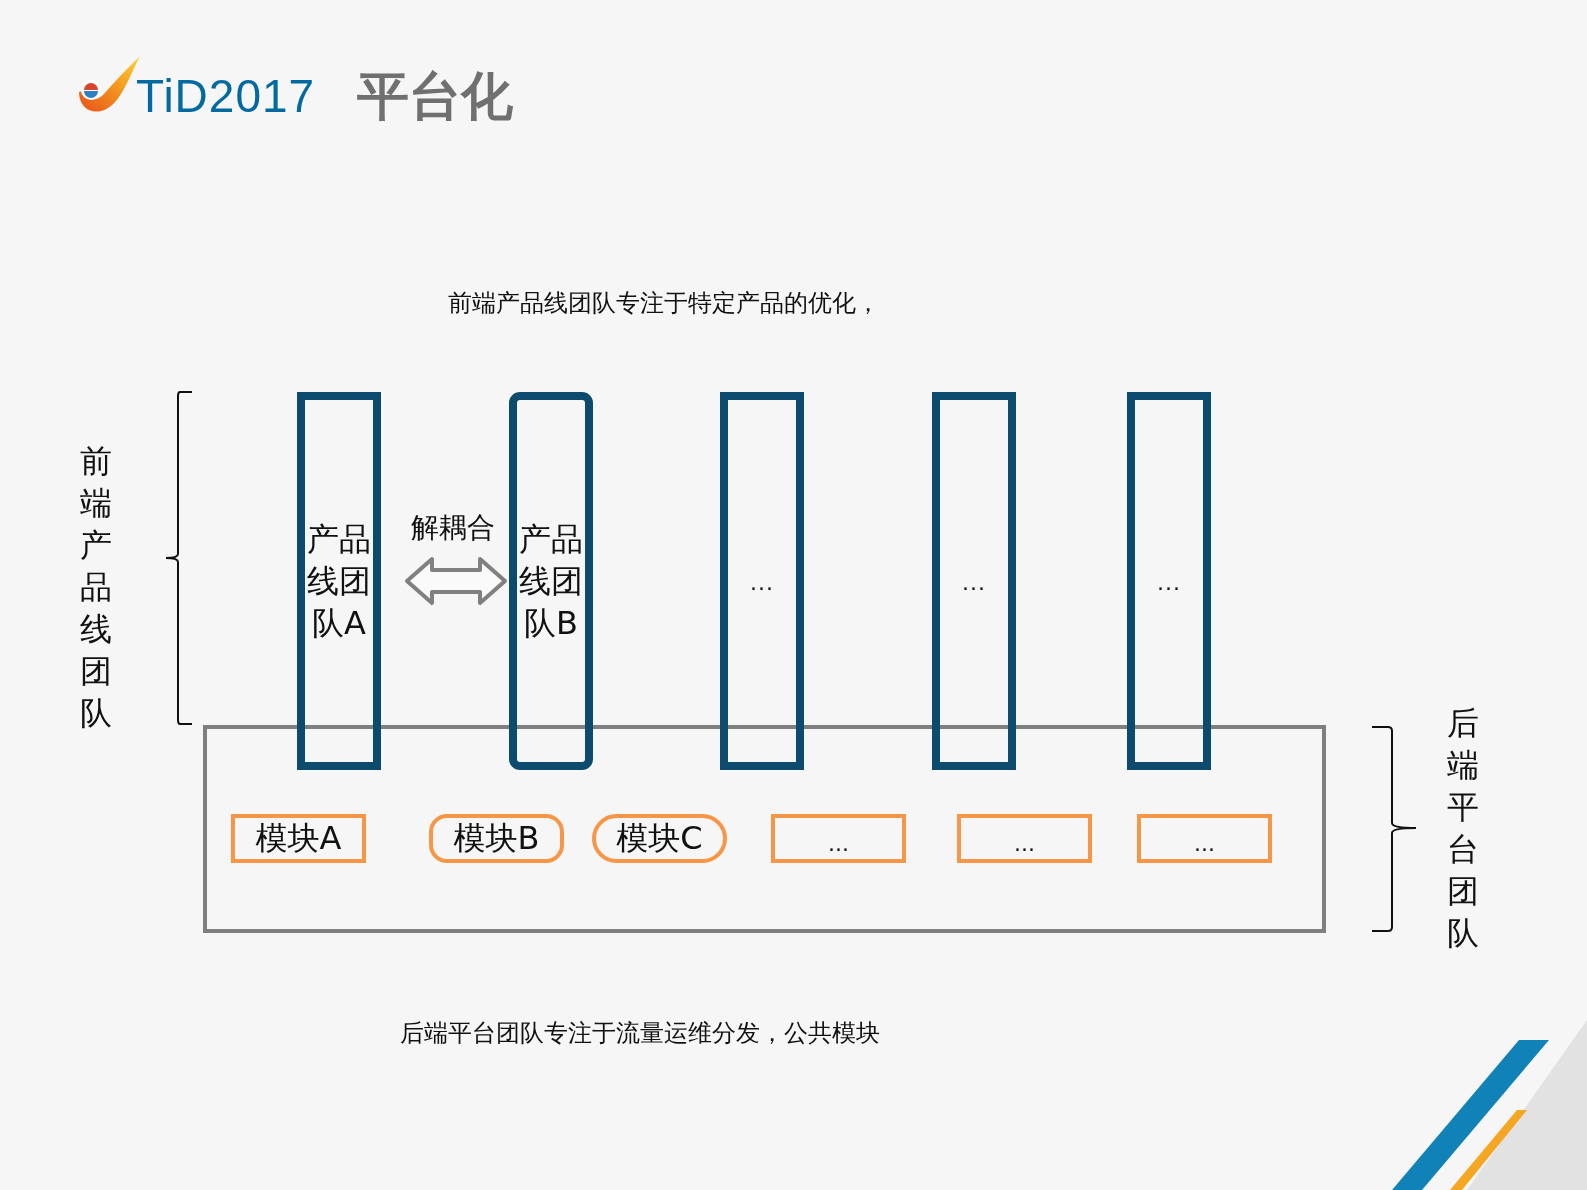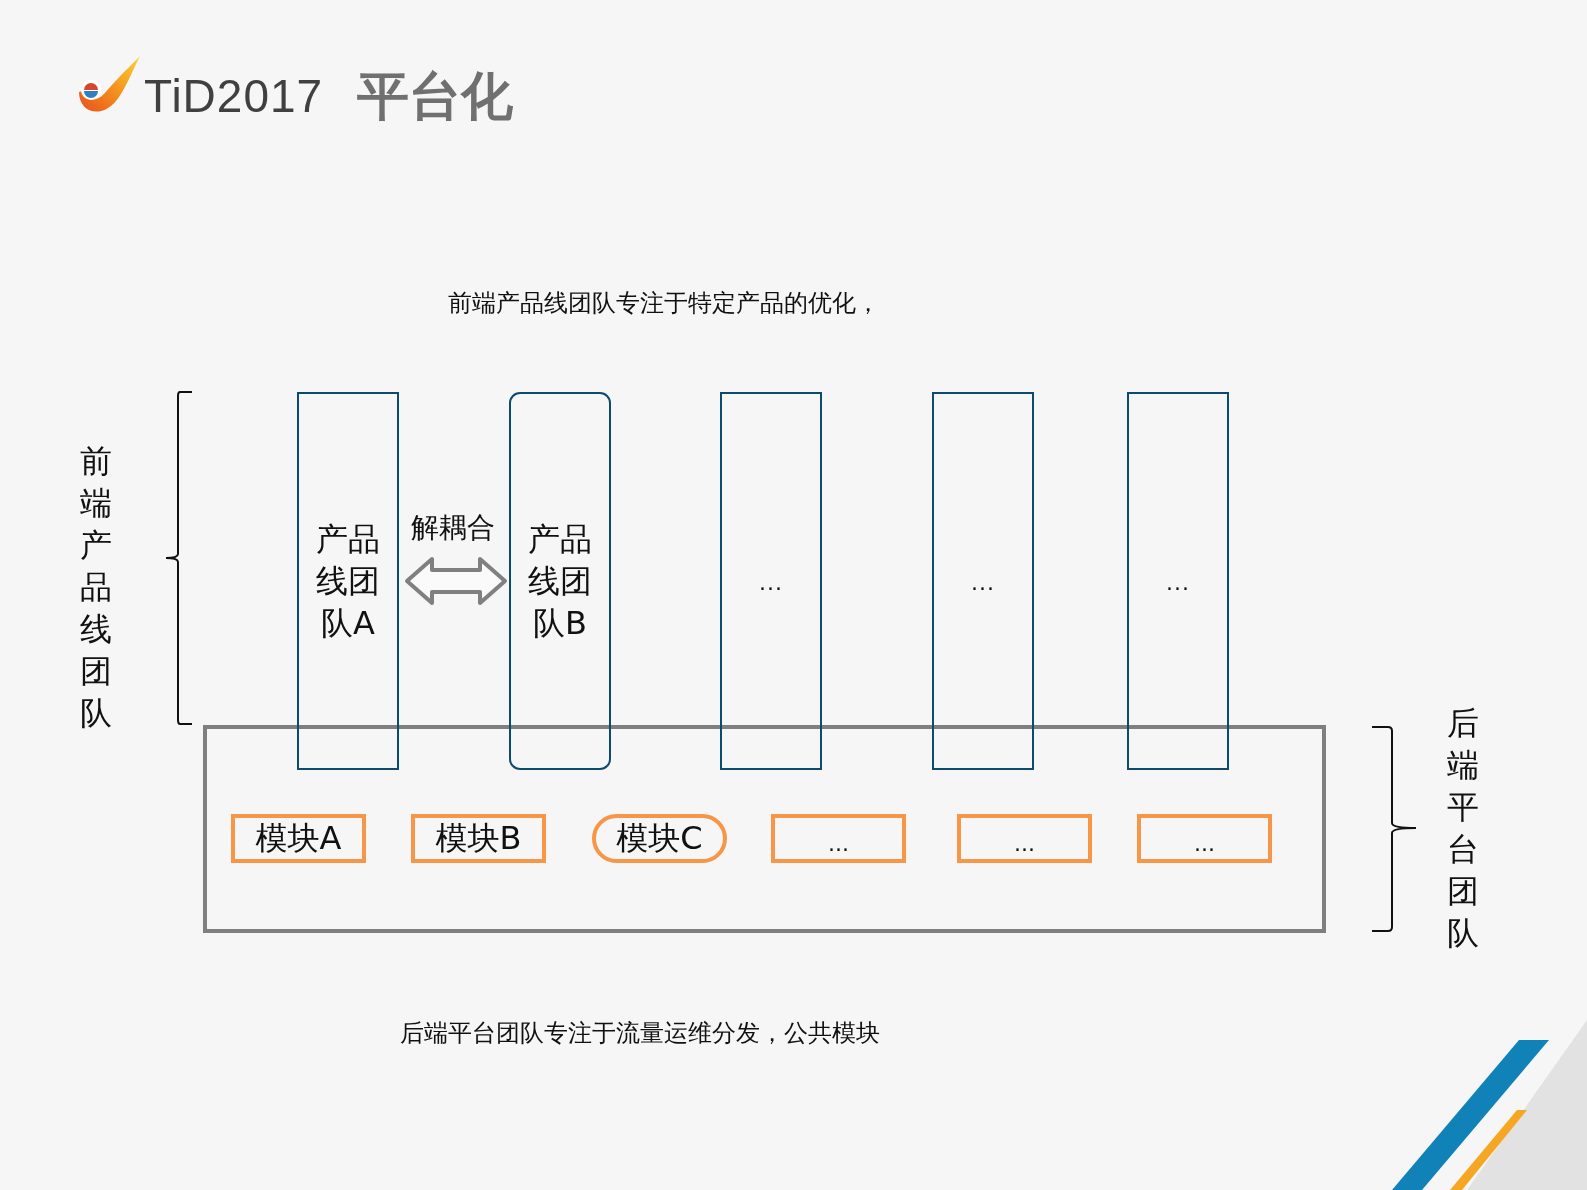--- a/index.html
+++ b/index.html
@@ -9,34 +9,34 @@
       font-family: "DejaVu Sans", "Liberation Sans", sans-serif;
       color:#111;
     }
     .deco-stripe-tl {
       position:absolute; left:-60px; top:60px; width:240px; height:6px;
       background:#f8d8a0; transform:rotate(-55deg); transform-origin:left center;
       opacity:0.9;
     }
     .logo { position:absolute; left:74px; top:52px; width:70px; height:70px; }
     .brand {
-      position:absolute; left:144px; top:68px; font-size:46px; color:#404040;
+      position:absolute; left:136px; top:68px; font-size:46px; color:#0369a1;
       font-family:"Liberation Sans", sans-serif; letter-spacing:1px; line-height:56px;
     }
     .title {
       position:absolute; left:357px; top:68px; font-size:52px; font-weight:bold; color:#707070;
       line-height:56px;
     }
     .para {
       position:absolute; font-size:24px; line-height:42px; color:#111;margin-top:32px;
     }
     .para div { white-space:nowrap; }
     .front-col {
-      position:absolute; top:392px; width:102px; height:378px;
-      border:2px solid #0c4a6e; box-sizing:border-box;
+      position:absolute; top:392px; width:84px; height:378px;
+      border:8px solid #0c4a6e; box-sizing:border-box;
       display:flex; align-items:center; justify-content:center;
       background:transparent;
     }
     .front-col span {
       font-size:32px; line-height:42px; text-align:center; width:72px; word-break:break-all;
     }
     .front-col .dots { font-size:22px; width:auto; margin-top:4px; letter-spacing:1px;}
     .backend-box {
       position:absolute; left:203px; top:725px; width:1123px; height:208px;
       border:4px solid #7f7f7f; box-sizing:border-box;
@@ -117,21 +117,21 @@
 <div class="front-col" style="left:1127px;">
   <span class="dots">...</span>
 </div>
 
 <div class="decouple-label">解耦合</div>
 <svg class="arrow" viewBox="0 0 104 50">
   <polygon points="3,25 28,3 28,14 76,14 76,3 101,25 76,47 76,36 28,36 28,47" fill="#fafafa" stroke="#808080" stroke-width="4" stroke-linejoin="round"></polygon>
 </svg>
 
 <div class="module" style="left:231px;">模块A</div>
-<div class="module" style="left:411px;">模块B</div>
+<div class="module" style="left:429px;border-radius:18px;">模块B</div>
 <div class="module" style="left:592px;border-radius:31px;">模块C</div>
 <div class="module dots" style="left:771px;">...</div>
 <div class="module dots" style="left:957px;">...</div>
 <div class="module dots" style="left:1137px;">...</div>
 
 <svg class="brace" style="left:1370px; top:725px;" width="50" height="210">
   <path d="M2 2 H18 Q22 2 22 6 V98 Q22 103 46 103 Q22 103 22 108 V202 Q22 206 18 206 H2" fill="none" stroke="#111" stroke-width="2"></path>
 </svg>
 <div class="vlabel" style="left:1443px; top:702px;">
   <div>后</div>

